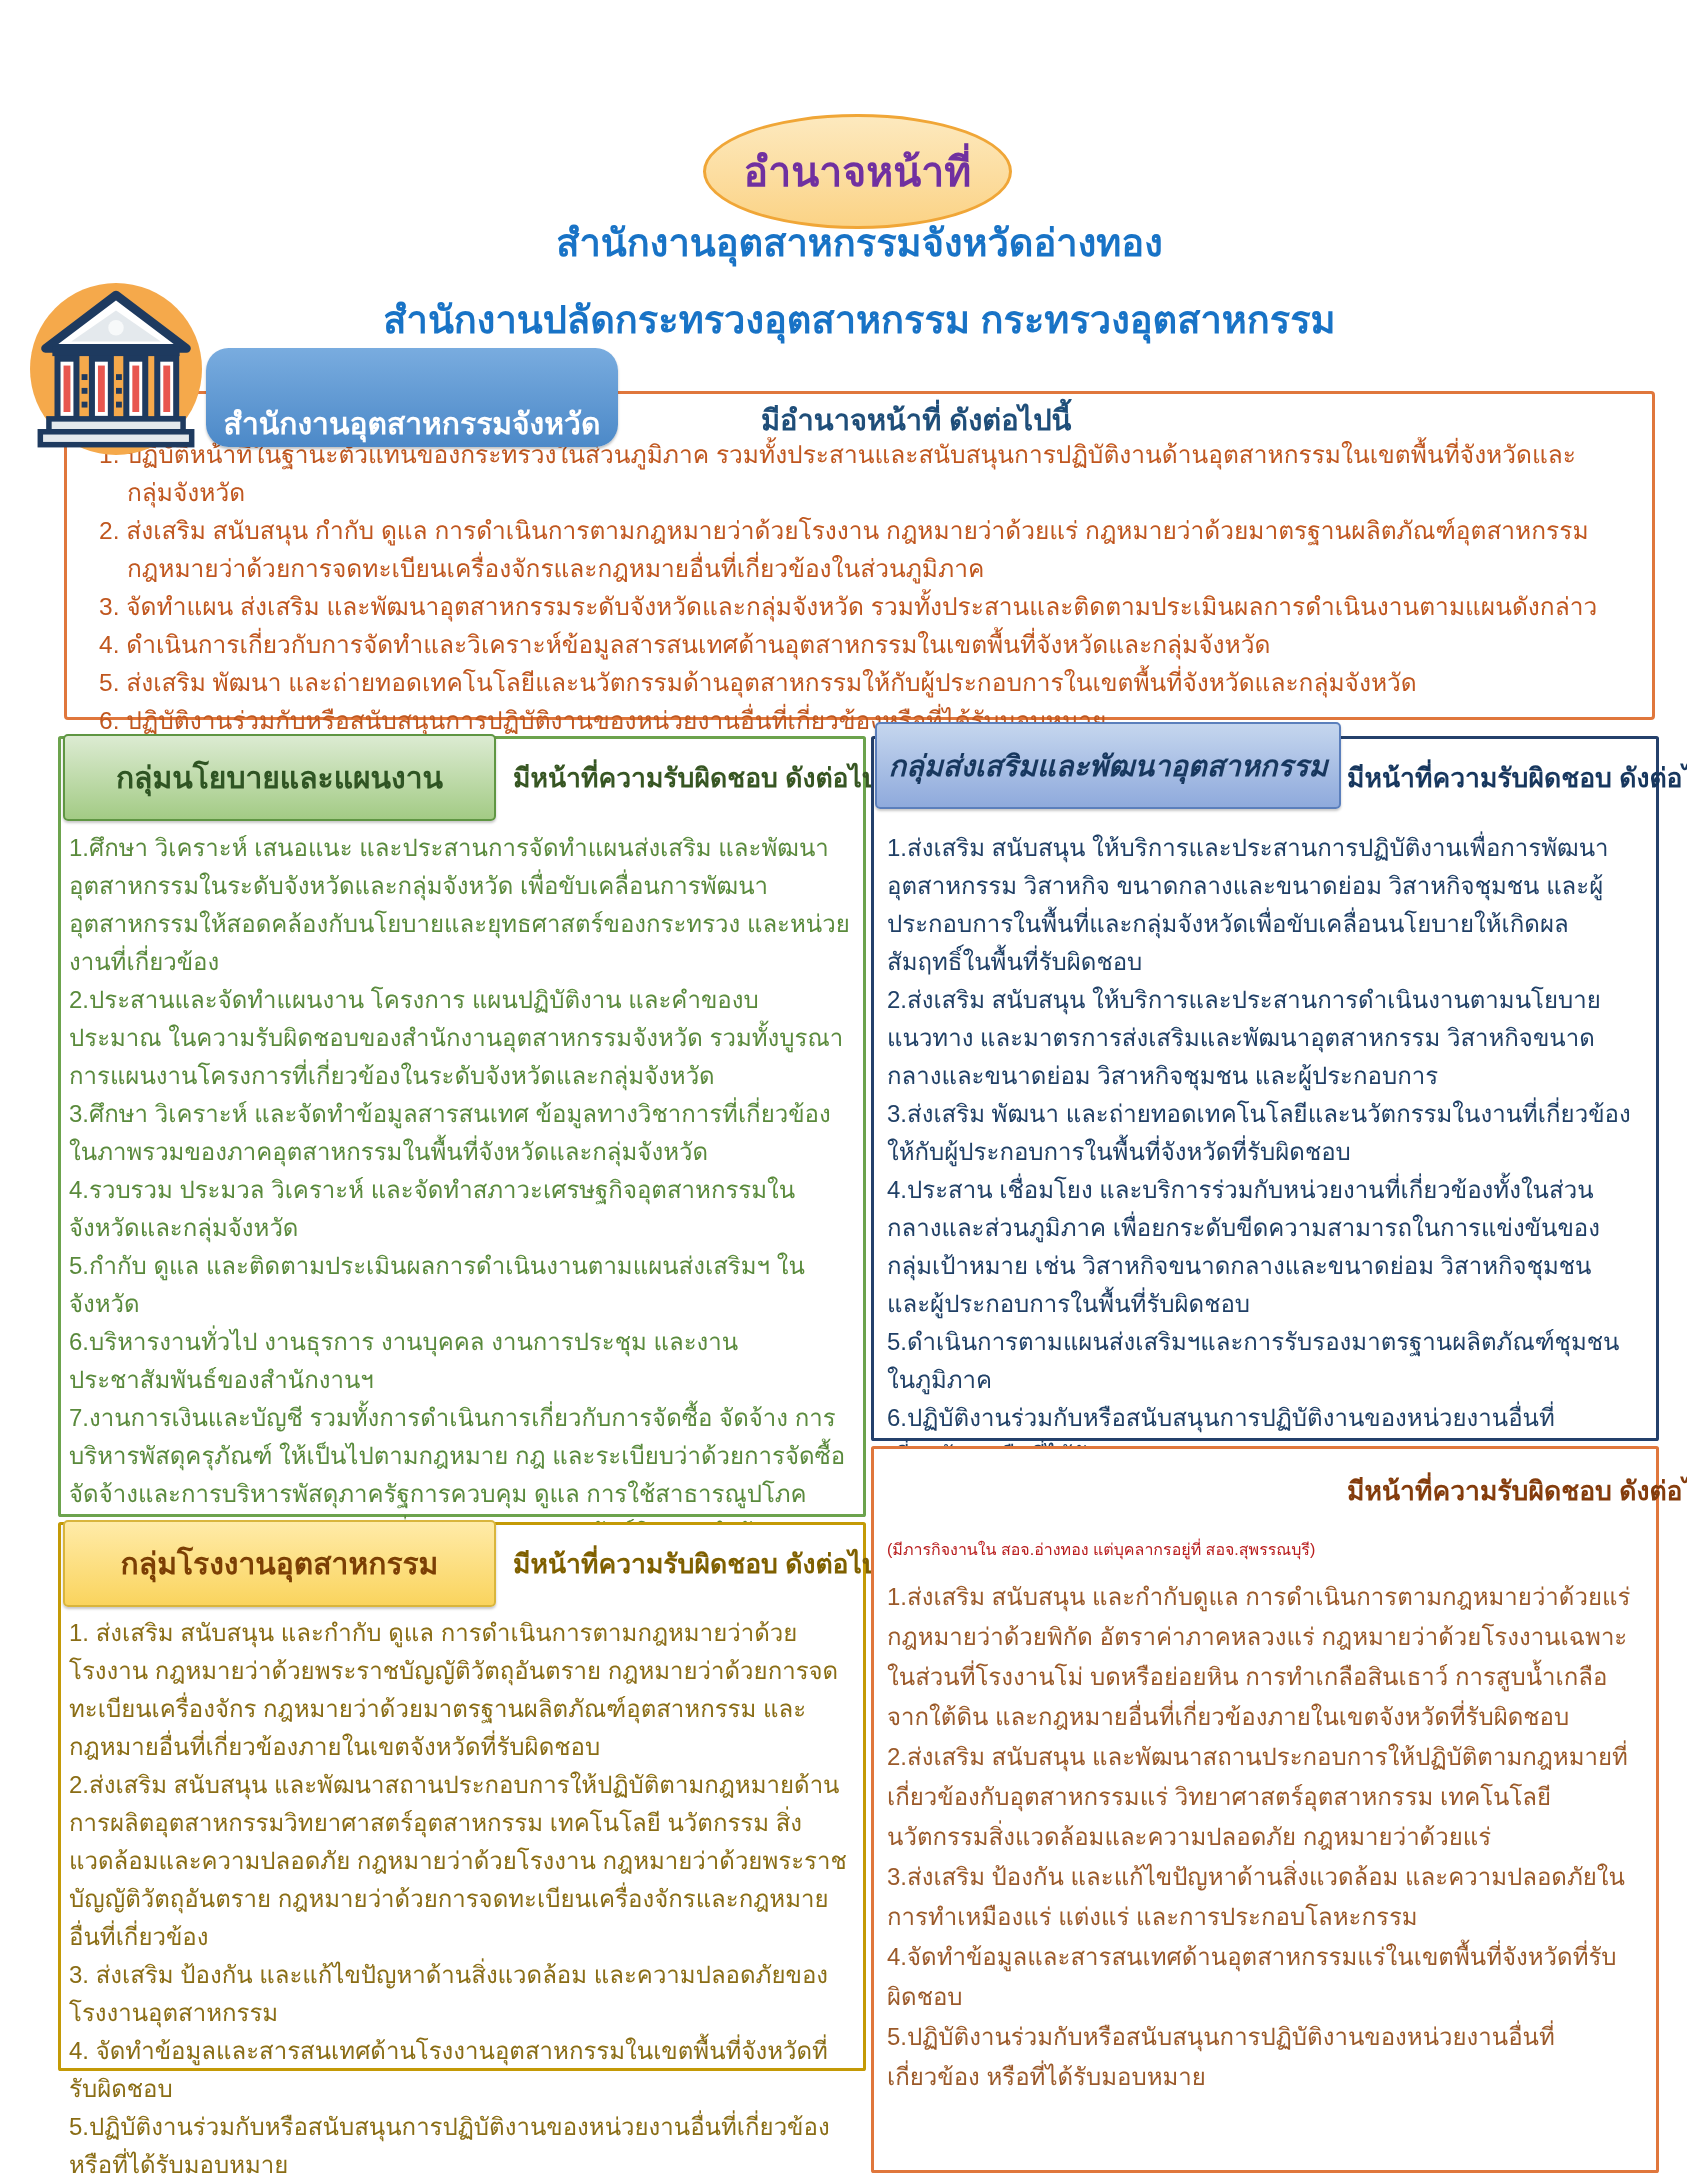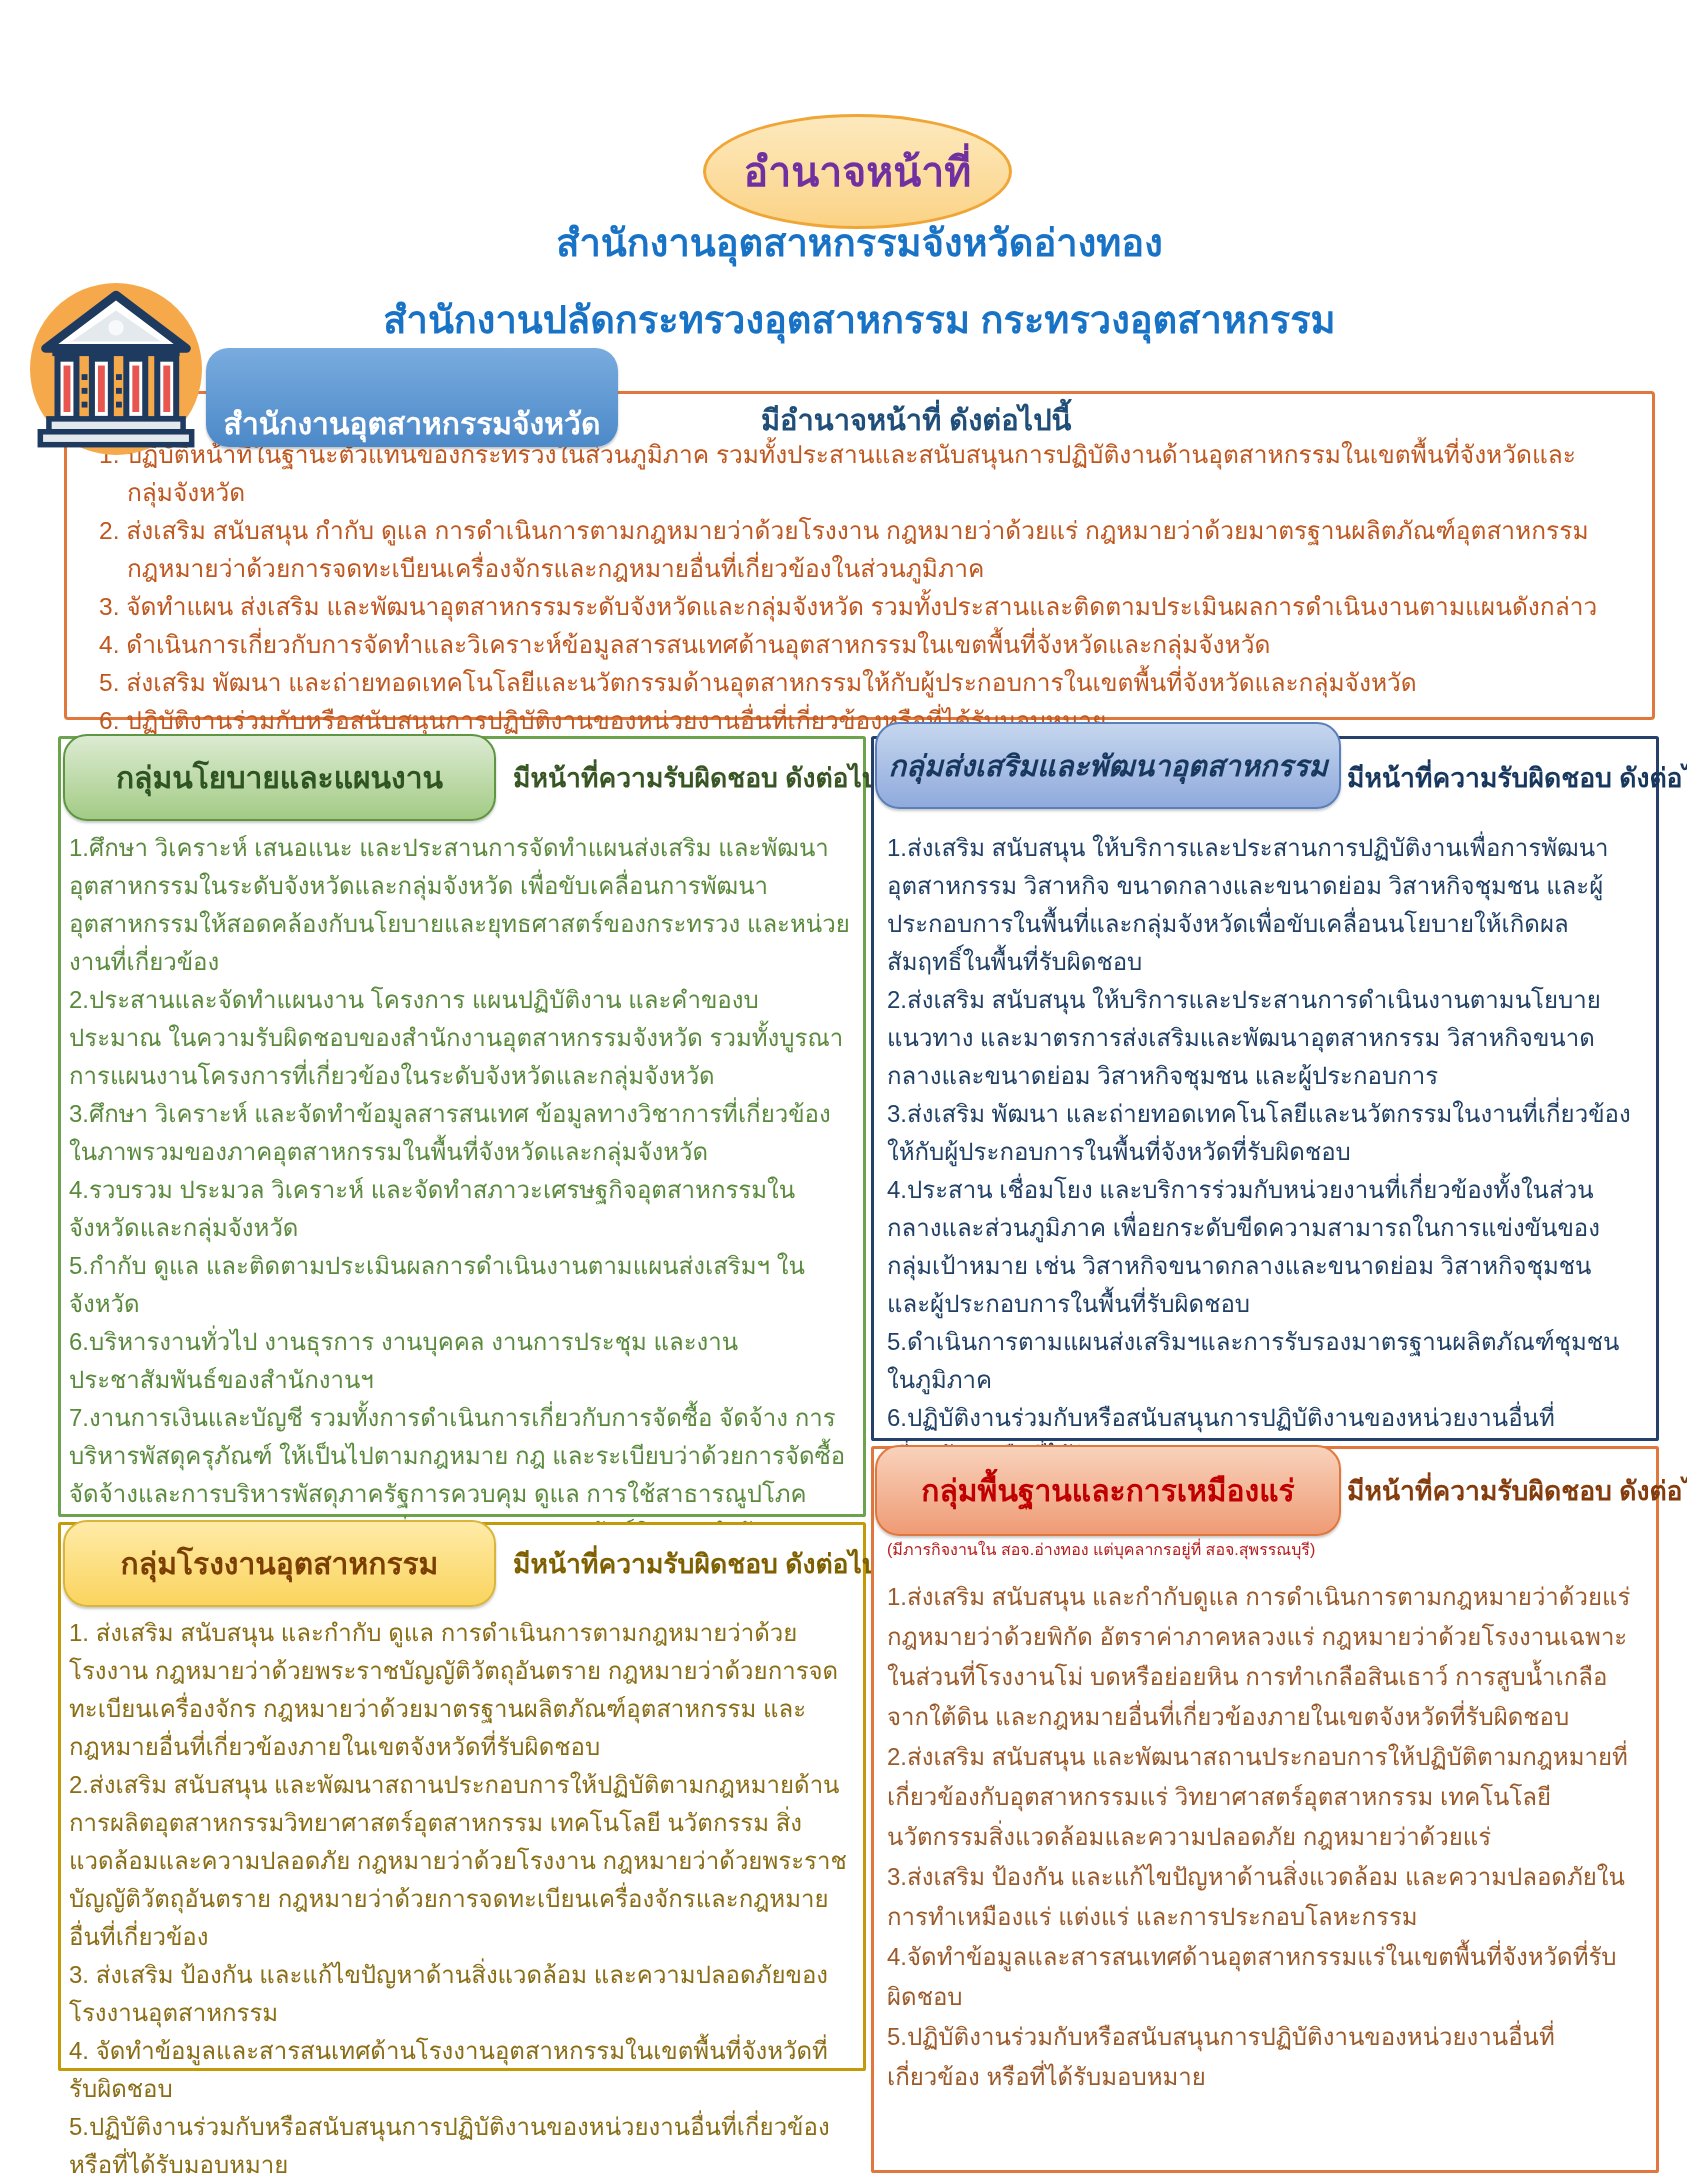--- a/index.html
+++ b/index.html
@@ -23,21 +23,21 @@
   .office-duties{position:absolute;left:99px;top:415px;width:1515px;color:#C0571F;font-size:24.5px;line-height:38px;}
   .office-duties .duty{padding-left:28px;text-indent:-28px;overflow-wrap:anywhere;}
 
   
   .gbox{position:absolute;background:#ffffff;border-radius:2.6px;}
   .gbox.policy {left:58px;  top:715px;width:802px;height:775px;border:3.3px solid #6CA34D;}
   .gbox.promo  {left:871px;top:715px;width:782px;height:699px;border:3.3px solid #24406B;}
   .gbox.factory{left:58px;  top:1501px;width:802px;height:543px; border:3.3px solid #C49A06;}
   .gbox.mining {left:871px;top:1425px;width:782px;height:721px;border:3.3px solid #E0773C;}
 
-  .badge{position:absolute;border-radius:24px;display:flex;align-items:center;justify-content:center;
+  .badge{position:absolute;border-radius:5px;display:flex;align-items:center;justify-content:center;
          box-shadow:0 2px 2.6px rgba(0,0,0,.22);}
   .badge span{font-weight:bold;font-size:30px;}
   .badge.policy {left:63px;  top:713px;width:429px;height:83px;background:linear-gradient(#DCEBD2,#A3CB85);border:2px solid #5F9643;}
   .badge.policy span{color:#2F5423;}
   .badge.promo  {left:875px;top:701px;width:462px;height:83px;background:linear-gradient(#C5D6EE,#8FAADC);border:2px solid #5B7FBC;font-style:italic;}
   .badge.promo span{color:#17375E;font-size:29px;}
   .badge.factory{left:63px;  top:1499px;width:429px;height:83px;background:linear-gradient(#FFEBA8,#FAD45E);border:2px solid #D9B53C;}
   .badge.factory span{color:#7B3F04;}
   .badge.mining {left:875px;top:1424px;width:462px;height:87px;background:linear-gradient(#F8D2BB,#EF9B75);border:2px solid #E0773C;}
   .badge.mining span{color:#C00000;}
@@ -159,18 +159,15 @@
   <div class="gbox mining"></div>
   <div class="subtitle mining">มีหน้าที่ความรับผิดชอบ ดังต่อไปนี้</div>
   <div class="mining-note">(มีภารกิจงานใน สอจ.อ่างทอง แต่บุคลากรอยู่ที่ สอจ.สุพรรณบุรี)</div>
   <div class="duties mining">
       <div class="duty">1.ส่งเสริม สนับสนุน และกำกับดูแล การดำเนินการตามกฎหมายว่าด้วยแร่กฎหมายว่าด้วยพิกัด อัตราค่าภาคหลวงแร่ กฎหมายว่าด้วยโรงงานเฉพาะในส่วนที่โรงงานโม่ บดหรือย่อยหิน การทำเกลือสินเธาว์ การสูบน้ำเกลือจากใต้ดิน และกฎหมายอื่นที่เกี่ยวข้องภายในเขตจังหวัดที่รับผิดชอบ</div>
       <div class="duty">2.ส่งเสริม สนับสนุน และพัฒนาสถานประกอบการให้ปฏิบัติตามกฎหมายที่เกี่ยวข้องกับอุตสาหกรรมแร่ วิทยาศาสตร์อุตสาหกรรม เทคโนโลยี นวัตกรรมสิ่งแวดล้อมและความปลอดภัย กฎหมายว่าด้วยแร่</div>
       <div class="duty">3.ส่งเสริม ป้องกัน และแก้ไขปัญหาด้านสิ่งแวดล้อม และความปลอดภัยในการทำเหมืองแร่ แต่งแร่ และการประกอบโลหะกรรม</div>
       <div class="duty">4.จัดทำข้อมูลและสารสนเทศด้านอุตสาหกรรมแร่ในเขตพื้นที่จังหวัดที่รับผิดชอบ</div>
       <div class="duty">5.ปฏิบัติงานร่วมกับหรือสนับสนุนการปฏิบัติงานของหน่วยงานอื่นที่เกี่ยวข้อง หรือที่ได้รับมอบหมาย</div>
     </div>
-  <div class="badge mining">
-    <span>กลุ่มพื้นฐานและการเหมืองแร่</span>
-  </div>
 
 </div>
 
 
 </body></html>

